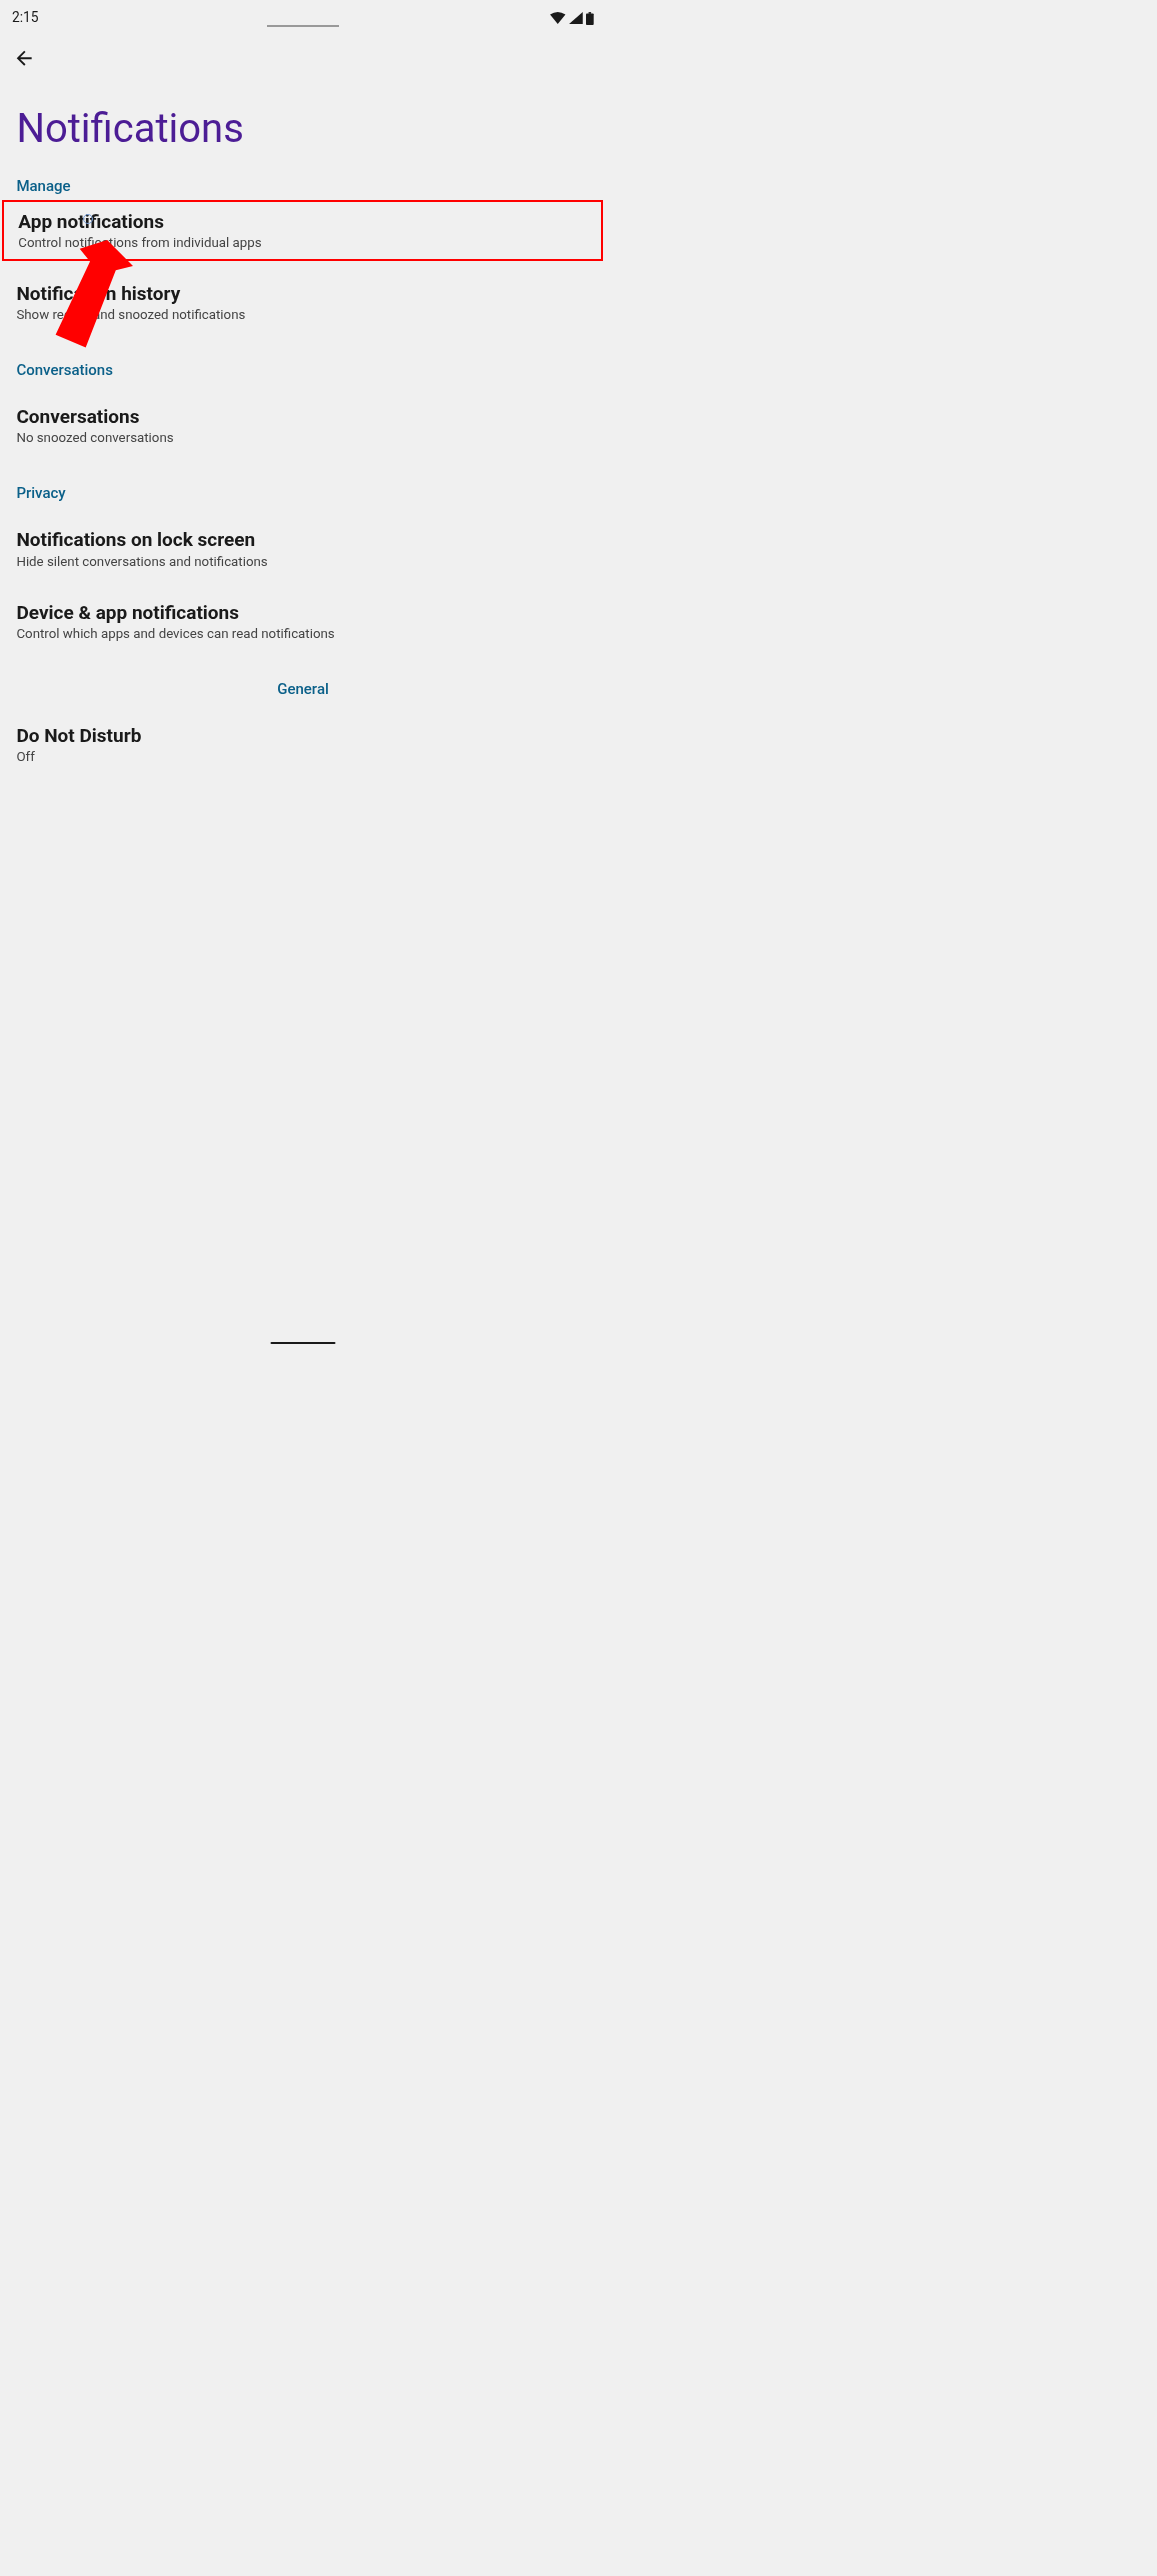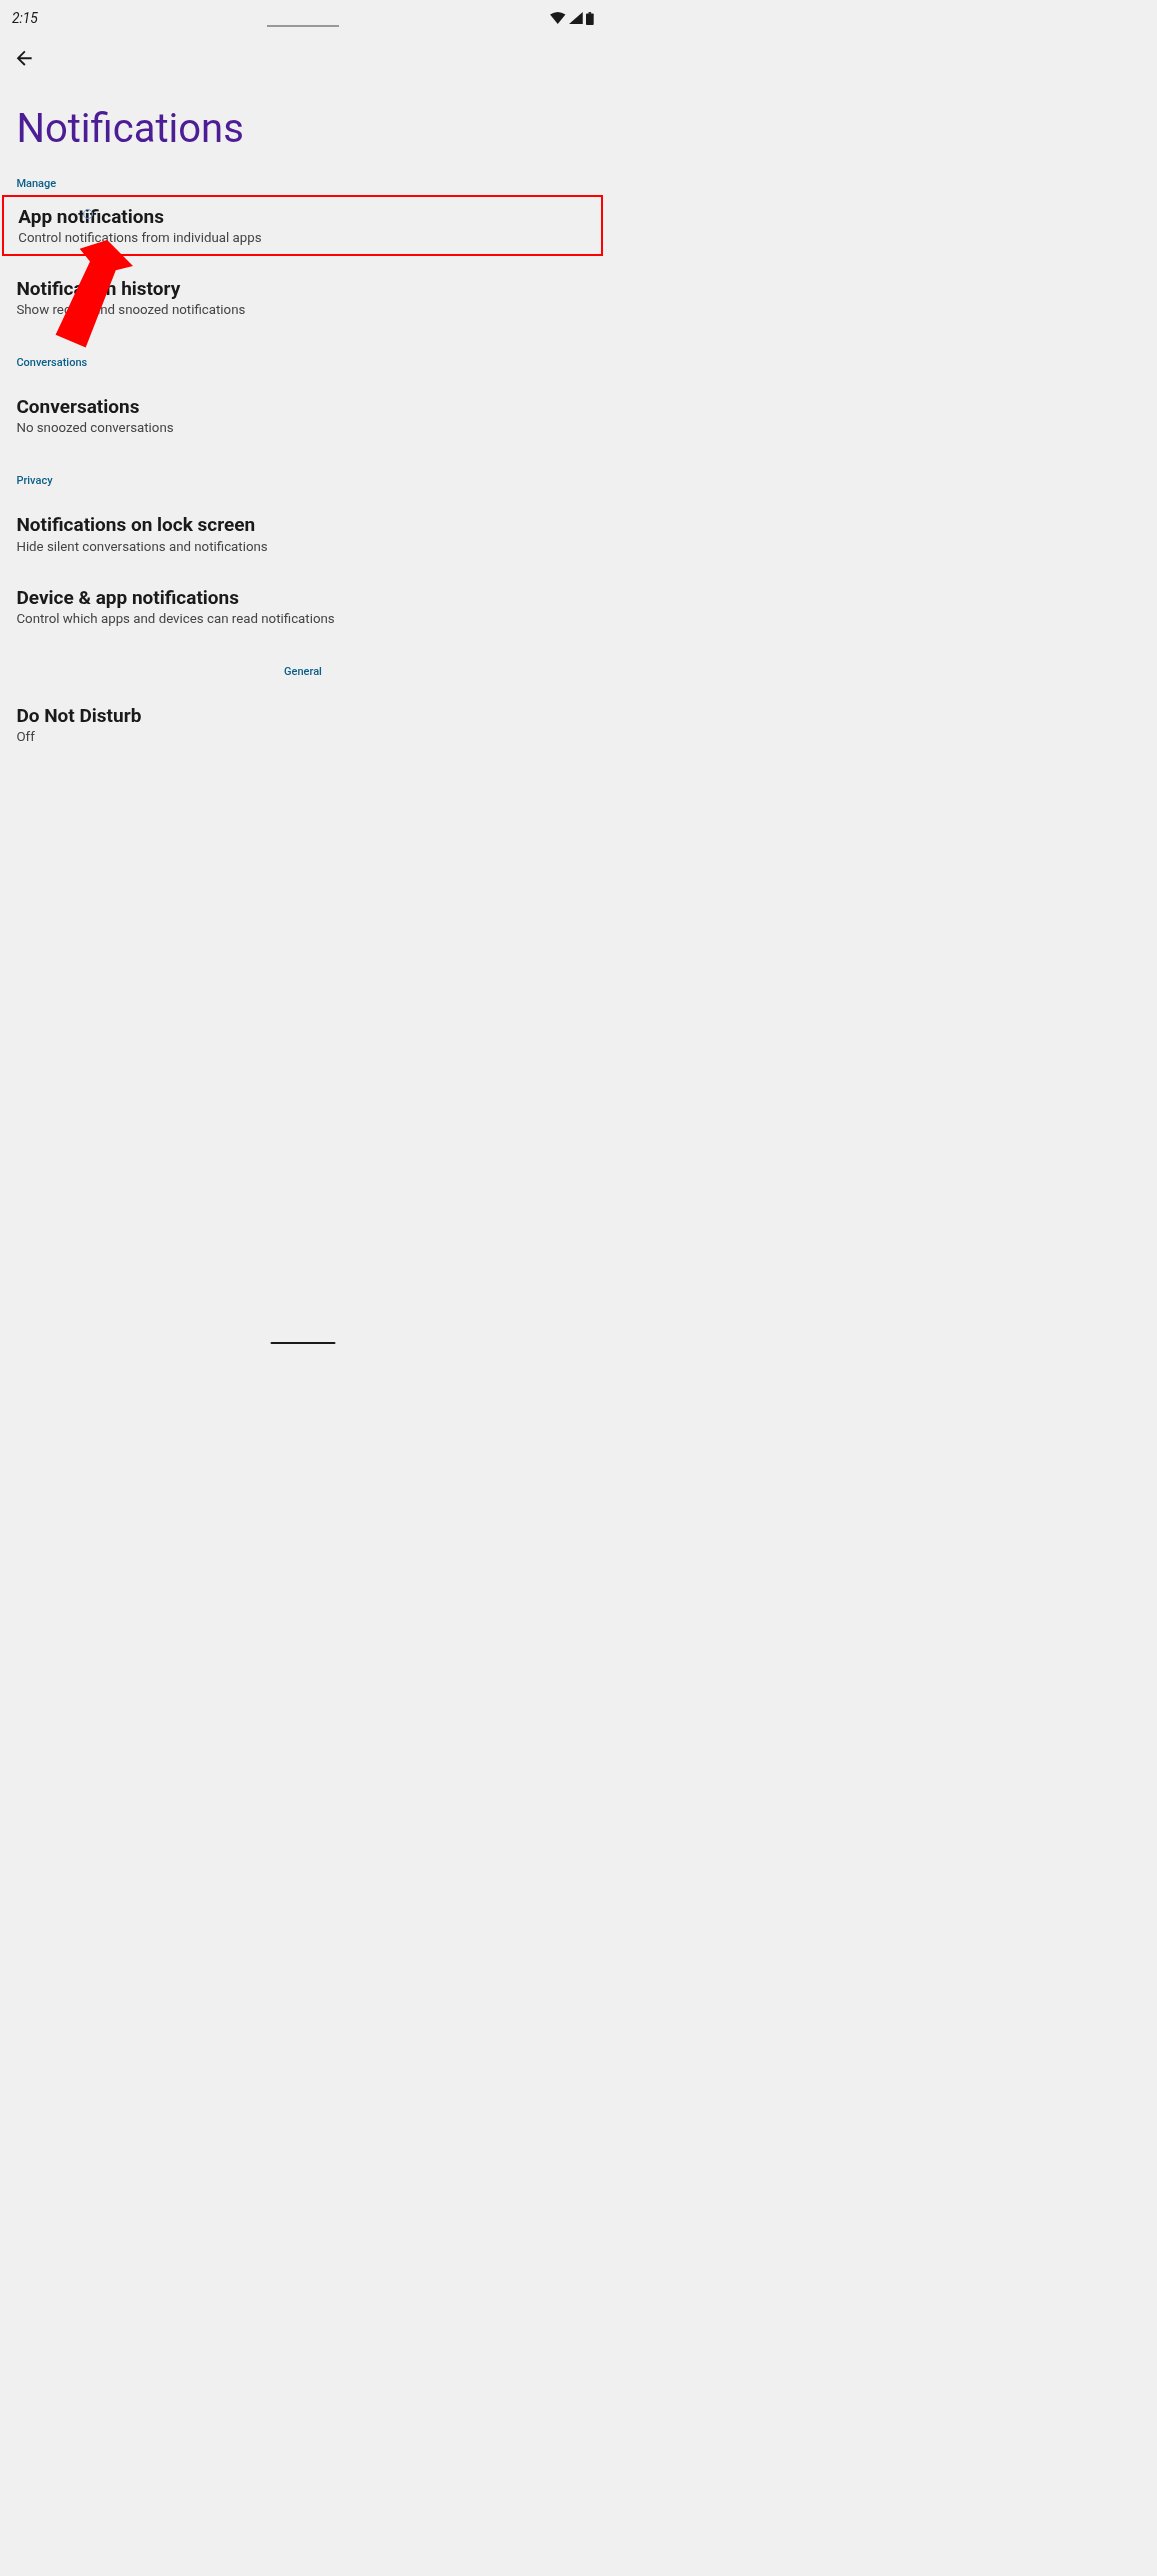--- a/index.html
+++ b/index.html
@@ -11,24 +11,22 @@
     body {
       width: 606px;
       height: 1351px;
       background: #f0f0f0;
       position: relative;
       overflow: hidden;
     }
     .status-bar {
       display: flex;
       justify-content: space-between;
-      align-items: center;
       padding: 8.6px 12px 0;
       height: 27.6px;
-      font-style: italic;
     }
     .status-time {
       font-size: 13.8px;
       color: #1a1a1a;
       font-weight: 400;
     }
     .status-icons {
       display: flex;
       gap: 3.4px;
       align-items: center;
@@ -61,21 +59,21 @@
       font-weight: 400;
       color: #4c1d95;
     }
     .content {
       position: absolute;
       top: 170px;
       left: 0;
       right: 0;
     }
     .section-header {
-      font-size: 11px;
+      font-size: 15px;
       color: #0b6089;
       font-weight: 500;
       padding: 6.9px 16.4px 5.2px;
     }
     .list-item {
       padding: 11.2px 16.4px;
     }
     .item-title {
       font-size: 19px;
       color: #1a1a1a;

